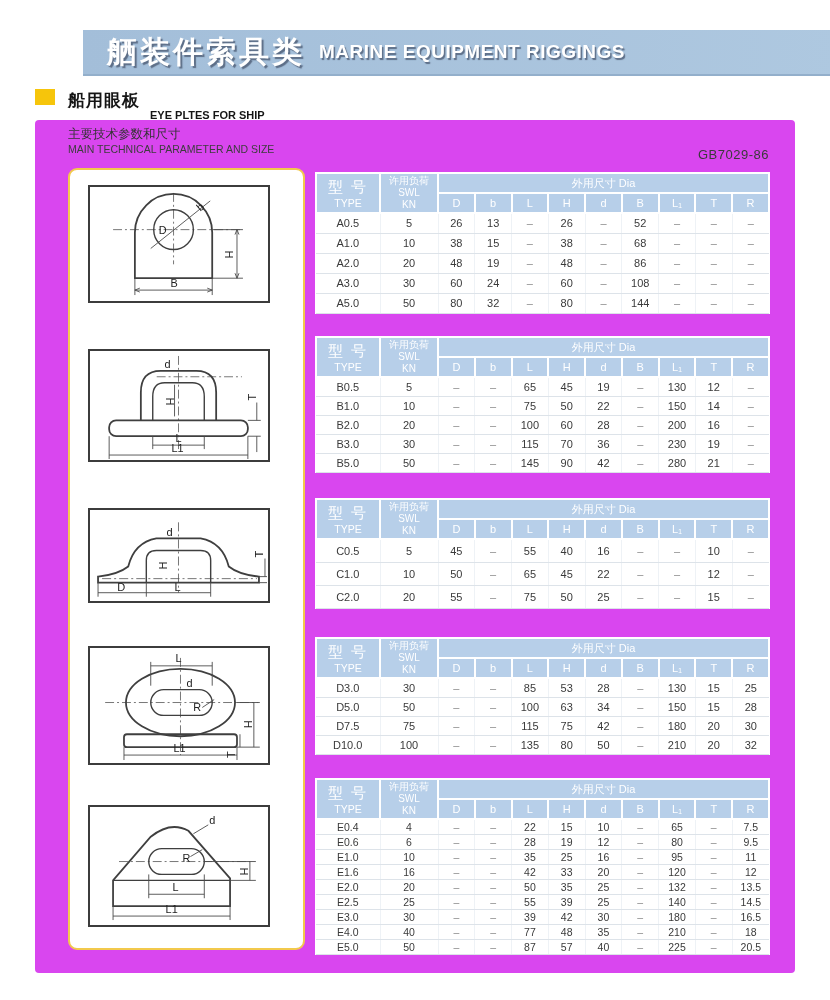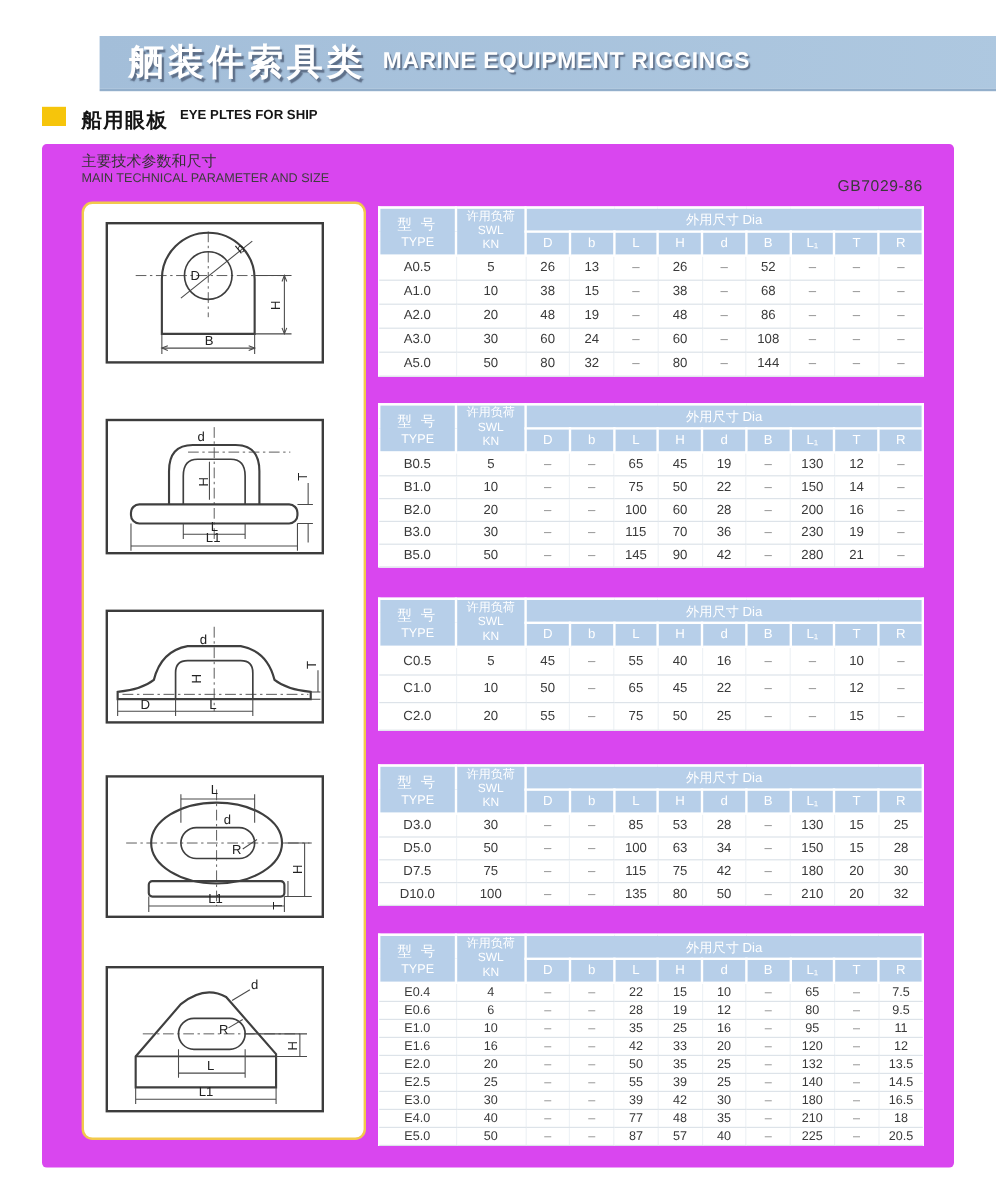--- a/index.html
+++ b/index.html
@@ -11,21 +11,21 @@
     border-bottom:2px solid #93afcb;display:flex;align-items:center;padding-left:24px;box-sizing:border-box;margin-left:48px;}
   .banner .cn{font-size:30px;font-weight:bold;color:#fff;letter-spacing:3px;
     text-shadow:2px 2px 1px rgba(80,95,120,.85);}
   .banner .en{font-size:19px;font-weight:bold;color:#fff;margin-left:14px;letter-spacing:.5px;
     text-shadow:1.5px 1.5px 1px rgba(80,95,120,.85);}
 
   
   .section{position:absolute;left:35px;top:89px;display:flex;align-items:flex-start;height:20px;}
   .marker{width:20px;height:16px;background:#f6c50b;}
   .section .cn{font-size:17px;font-weight:bold;color:#151515;margin-left:13px;letter-spacing:1px;}
-  .section .en{font-size:11px;font-weight:bold;color:#151515;margin-left:10px;margin-top:1px;}
+  .section .en{font-size:11px;font-weight:bold;color:#151515;margin-left:10px;margin-top:20px;}
 
   
   .panel{position:absolute;left:35px;top:120px;width:760px;height:853px;background:#d946ef;border-radius:4px;}
   .sub-cn{position:absolute;left:33px;top:6px;font-size:12.5px;color:#333;}
   .sub-en{position:absolute;left:33px;top:23px;font-size:10.5px;color:#3d3d3d;}
   .standard{position:absolute;right:26px;top:27px;font-size:13px;color:#3a3a3a;letter-spacing:.5px;}
 
   
   .figbox{position:absolute;left:33px;top:48px;width:237px;height:782px;background:#fff;
     border:2px solid #f2c94c;border-radius:9px;box-sizing:border-box;}
@@ -42,21 +42,21 @@
   .frame .cl{stroke:#555;stroke-width:.8;fill:none;stroke-dasharray:9 3 2 3;}
   .frame text{font-size:11px;fill:#222;font-family:"Liberation Sans",sans-serif;}
 
   
   .tbl{position:absolute;left:280px;width:455px;border-collapse:collapse;table-layout:fixed;
     background:#fff;font-size:11px;color:#3a3a3a;}
   .tbl-a{top:52px;}  .tbl-b{top:216px;} .tbl-c{top:378px;} .tbl-d{top:517px;} .tbl-e{top:658px;}
   .tbl th{background:#b7cfe9;color:#fff;font-weight:normal;border:2px solid #fff;padding:0;text-align:center;}
   .tbl .h-type{width:62px;}
   .tbl .h-swl{width:56px;}
-  .tbl .h-type .cn{display:block;font-size:12px;letter-spacing:2px;}
+  .tbl .h-type .cn{display:block;font-size:15px;letter-spacing:2px;}
   .tbl .h-type .en{display:block;font-size:10.5px;}
   .tbl .h-swl span{display:block;font-size:10px;line-height:1.2;}
   .tbl .h-dim{height:18px;font-size:11px;}
   .tbl .subhead th{height:18px;font-size:11px;}
   .tbl td{text-align:center;border-bottom:1px solid #dde3e9;border-right:1px solid #eef2f6;
     padding:0;line-height:1;background:#fff;}
   .tbl td:last-child{border-right:none;}
   .tbl td.dash{color:#8a8a8a;}
   .tbl-a td{height:19px;} .tbl-b td{height:18px;} .tbl-c td{height:22px;}
   .tbl-d td{height:18px;} .tbl-e td{height:14px;font-size:10.5px;}

